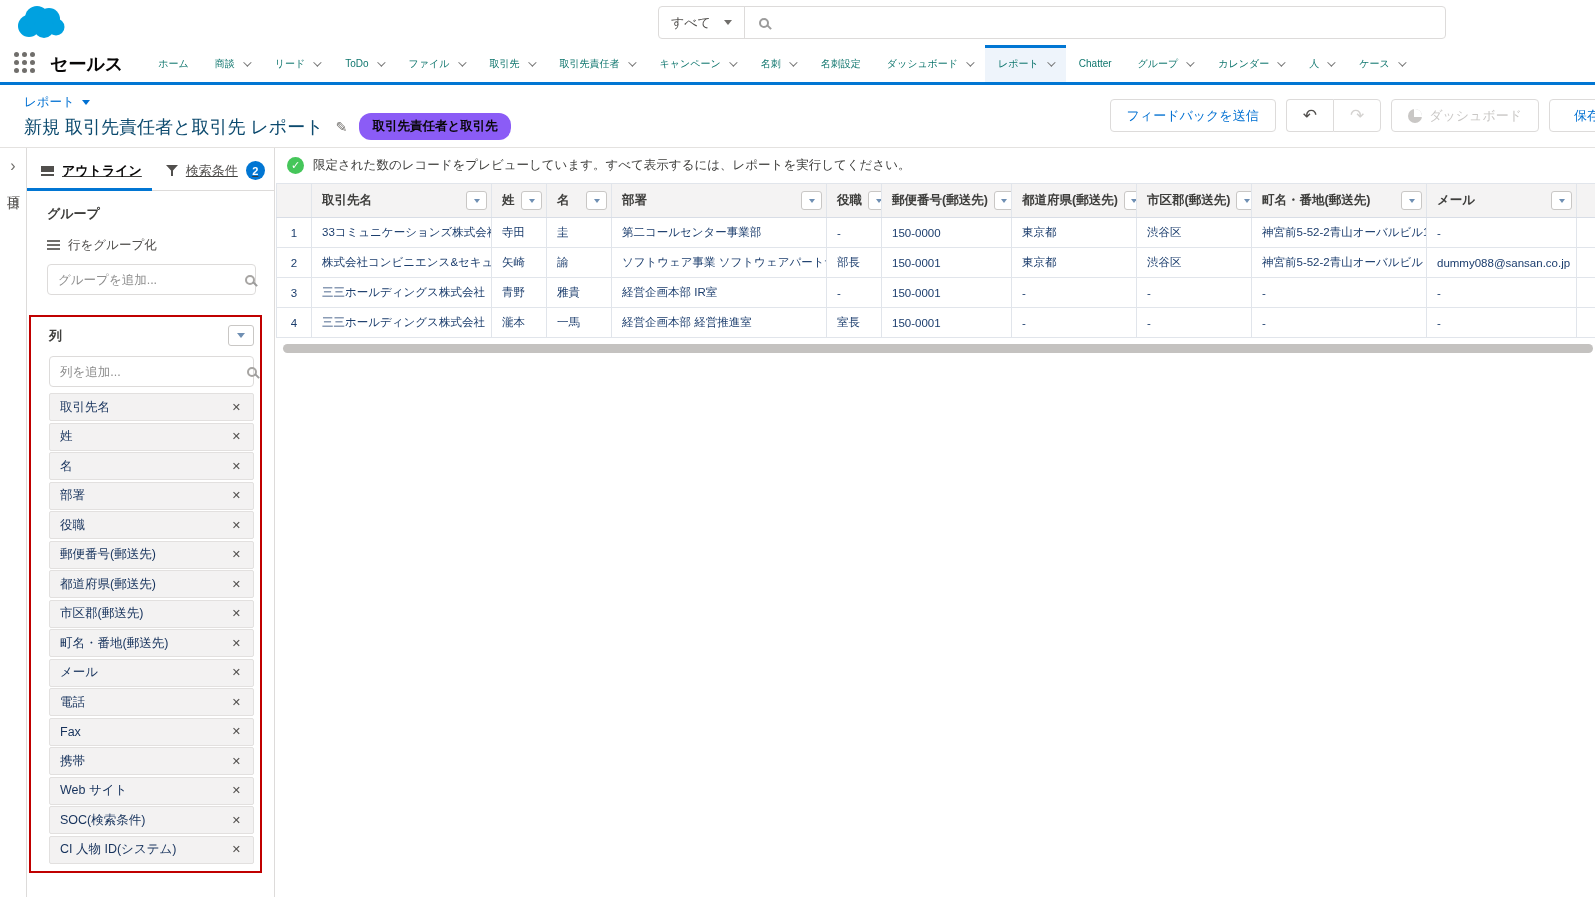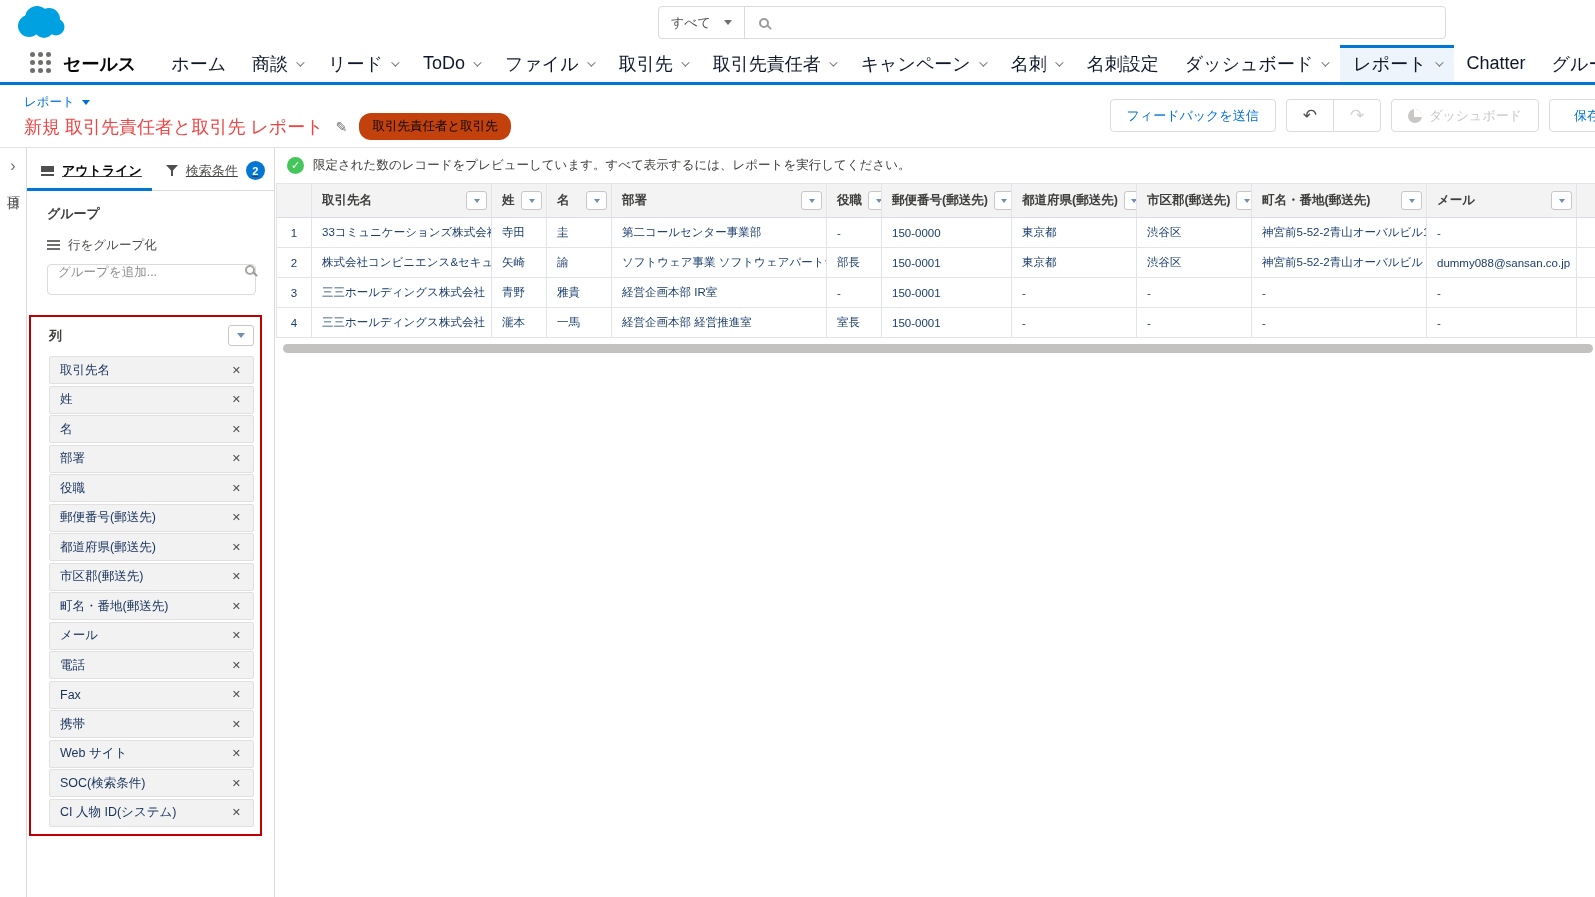--- a/index.html
+++ b/index.html
@@ -15,38 +15,38 @@
   .search-scope { display:flex; align-items:center; gap:13px; padding:0 12px; border-right:1px solid #dddbda;
     font-size:13px; color:#514f4d; cursor:pointer; }
   .tri-down { width:0; height:0; border-left:4px solid transparent; border-right:4px solid transparent; border-top:5px solid #706e6b; }
   .search-field { display:flex; align-items:center; gap:10px; padding:0 14px; flex:1; }
   .mag { width:10px; height:10px; border:2px solid #9b9b9b; border-radius:50%; position:relative; flex:0 0 auto; }
   .mag:after { content:''; position:absolute; width:6px; height:2px; background:#9b9b9b; transform:rotate(45deg); right:-5px; bottom:-2px; }
   .search-input { border:none; outline:none; flex:1; font-size:13.5px; color:#514f4d; font-family:inherit; }
   .search-input::placeholder { color:#8e8e8e; }
 
   
-  .nav-bar { height:40px; display:flex; align-items:stretch; border-bottom:3px solid #0176d3; background:#fff; padding-left:30px; }
+  .nav-bar { height:40px; display:flex; align-items:stretch; border-bottom:3px solid #0176d3; background:#fff; padding-left:14px; }
   .waffle { width:24px; height:24px; align-self:center; display:grid; grid-template-columns:repeat(3,5px); grid-template-rows:repeat(3,5px); gap:3px; cursor:pointer; margin-right:12px; }
   .waffle i { background:#706e6b; border-radius:50%; }
   .app-name { align-self:center; font-size:18px; font-weight:700; color:#080707; margin-right:22px; white-space:nowrap; }
   .nav-items { display:flex; align-items:stretch; }
-  .nav-item { display:flex; align-items:center; gap:8px; padding:0 13px; font-size:18px; color:#0f172a; cursor:pointer; white-space:nowrap; position:relative; }
+  .nav-item { display:flex; align-items:center; gap:8px; padding:0 13px; font-size:10px; color:#0f766e; cursor:pointer; white-space:nowrap; position:relative; }
   .nav-item .chev { width:6px; height:6px; border-right:1.4px solid #747474; border-bottom:1.4px solid #747474; transform:rotate(45deg) translateY(-2px); }
   .nav-item.active { background:#eef4fb; }
   .nav-item.active:before { content:''; position:absolute; left:0; right:0; top:0; height:3px; background:#0176d3; }
 
   
   .page-header { height:63px; position:relative; border-bottom:1px solid #e4e2e0; background:#fff; }
   .breadcrumb { position:absolute; left:24px; top:9px; display:flex; align-items:center; gap:7px; font-size:12.5px; color:#0070d2; cursor:pointer; }
   .breadcrumb .tri-down { border-top-color:#0070d2; }
   .report-title-row { position:absolute; left:24px; top:28px; display:flex; align-items:center; gap:12px; }
-  .report-title { font-size:18px; color:#ef4444; white-space:nowrap; }
+  .report-title { font-size:18px; color:#0c4a6e; white-space:nowrap; }
   .pencil { font-size:14px; color:#706e6b; cursor:pointer; }
-  .type-badge { background:#c2410c; border-radius:12px; padding:5px 13px; font-size:12.5px; font-weight:400; color:#080707; white-space:nowrap; }
+  .type-badge { background:#8b5cf6; border-radius:12px; padding:5px 13px; font-size:12.5px; font-weight:700; color:#080707; white-space:nowrap; }
   .header-buttons { position:absolute; right:-30px; top:14px; display:flex; align-items:center; gap:10px; }
   .btn { height:33px; background:#fff; border:1px solid #dddbda; border-radius:4px; padding:0 16px; font-size:13px; color:#0070d2; cursor:pointer; display:flex; align-items:center; gap:7px; font-family:inherit; white-space:nowrap; }
   .btn.disabled { color:#c9c7c5; cursor:default; }
   .btn-group { display:flex; }
   .btn-group .btn:first-child { border-radius:4px 0 0 4px; border-right:none; }
   .btn-group .btn:last-child { border-radius:0 4px 4px 0; }
   .icon-undo { font-size:17px; color:#514f4d; line-height:1; }
   .icon-redo { font-size:17px; color:#d4d2d0; line-height:1; }
   .pie { width:14px; height:14px; border-radius:50%; background:#c9c7c5; position:relative; overflow:hidden; }
   .pie:after { content:''; position:absolute; right:0; top:0; width:50%; height:50%; background:#fff; border-left:1.5px solid #fff; border-bottom:1.5px solid #fff; }
@@ -65,21 +65,21 @@
   .panel-tab.active:after { content:''; position:absolute; left:0; right:0; bottom:-1px; height:3px; background:#0176d3; }
   .list-icon { display:inline-block; width:13px; height:10px; border-top:2px solid #514f4d; box-shadow:0 4px 0 #514f4d inset, 0 -2px 0 #514f4d inset; }
   .list-icon { border:none; background:linear-gradient(#514f4d 2px,transparent 2px,transparent 4px,#514f4d 4px,#514f4d 6px,transparent 6px,transparent 8px,#514f4d 8px,#514f4d 10px,transparent 10px); }
   .funnel { width:12px; height:12px; flex:0 0 auto; }
   .count-badge { min-width:19px; height:19px; border-radius:50%; background:#0176d3; color:#fff; font-size:11px; font-weight:700; display:flex; align-items:center; justify-content:center; }
 
   .section { padding:14px 18px 4px 20px; }
   .section-heading { font-size:13px; font-weight:700; color:#3e3e3c; margin-bottom:14px; }
   .group-row-label { display:flex; align-items:center; gap:8px; font-size:12.5px; color:#514f4d; margin-bottom:10px; }
   .rows-icon { display:inline-block; width:13px; height:11px; background:linear-gradient(#706e6b 2.5px,transparent 2.5px,transparent 4px,#706e6b 4px,#706e6b 6.5px,transparent 6.5px,transparent 8px,#706e6b 8px,#706e6b 10.5px,transparent 10.5px); }
-  .add-input { height:31px; border:1px solid #dddbda; border-radius:4px; display:flex; align-items:flex-start; padding:0 10px; background:#fff;gap:26px; }
+  .add-input { height:31px; border:1px solid #dddbda; border-radius:4px; display:flex; align-items:center; padding:0 10px; background:#fff;gap:26px; }
   .add-input input { border:none; outline:none; flex:1; font-size:12.5px; color:#514f4d; font-family:inherit; background:transparent; }
   .add-input input::placeholder { color:#8e8e8e; }
   .add-input .mag { border-color:#a7a5a3; }
 
   .columns-annotated { border:2px solid #c00000; margin:16px 12px 0 2px; padding:6px 6px 6px 18px; }
   .columns-head { display:flex; align-items:center; justify-content:space-between; margin:2px 0 10px 0; }
   .columns-title { font-size:13px; font-weight:700; color:#3e3e3c; }
   .mini-dd { width:26px; height:21px; border:1px solid #c9c7c5; border-radius:3px; background:#fff; display:flex; align-items:center; justify-content:center; cursor:pointer; }
   .mini-dd .tri-down { border-top-color:#6f8fb3; border-left-width:4px; border-right-width:4px; border-top-width:5px; }
   .columns-annotated .add-input { margin-bottom:6px; }
@@ -274,20 +274,24 @@
           <span class="mag"></span>
         </div>
       </div>
 
       <div class="columns-annotated">
         <div class="columns-head">
           <span class="columns-title">列</span>
           <span class="mini-dd">
               <span class="tri-down"></span>
             </span>
+        </div>
+        <div class="add-input">
+          <input type="text" placeholder="列を追加..." style="">
+          <span class="mag"></span>
         </div>
         <div id="chip-list">
             <div class="chip">
               <span class="chip-label">取引先名</span>
               <span class="chip-x">✕</span>
             </div>
             <div class="chip">
               <span class="chip-label">姓</span>
               <span class="chip-x">✕</span>
             </div>

